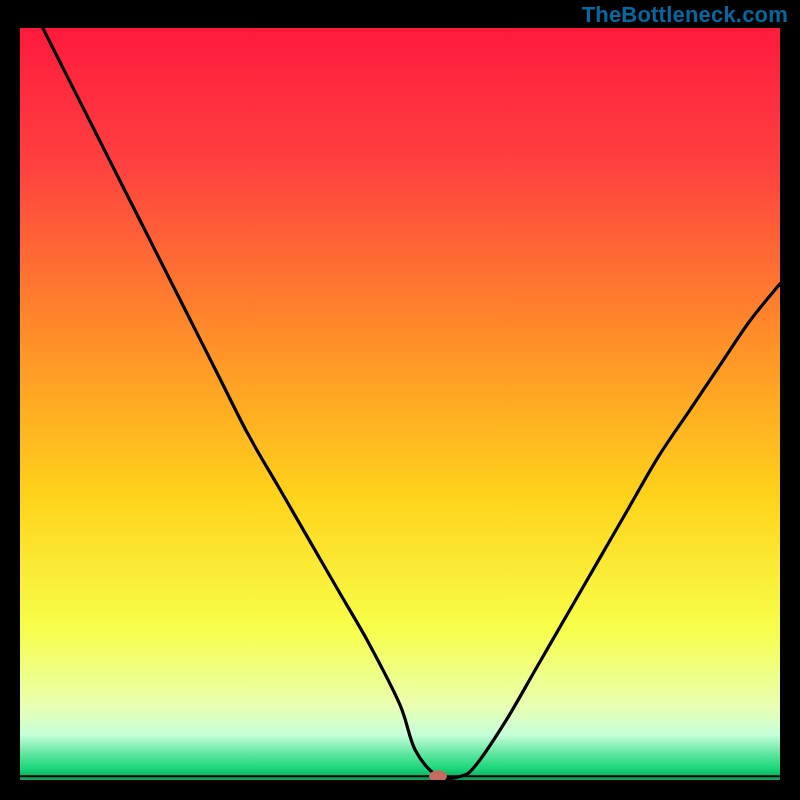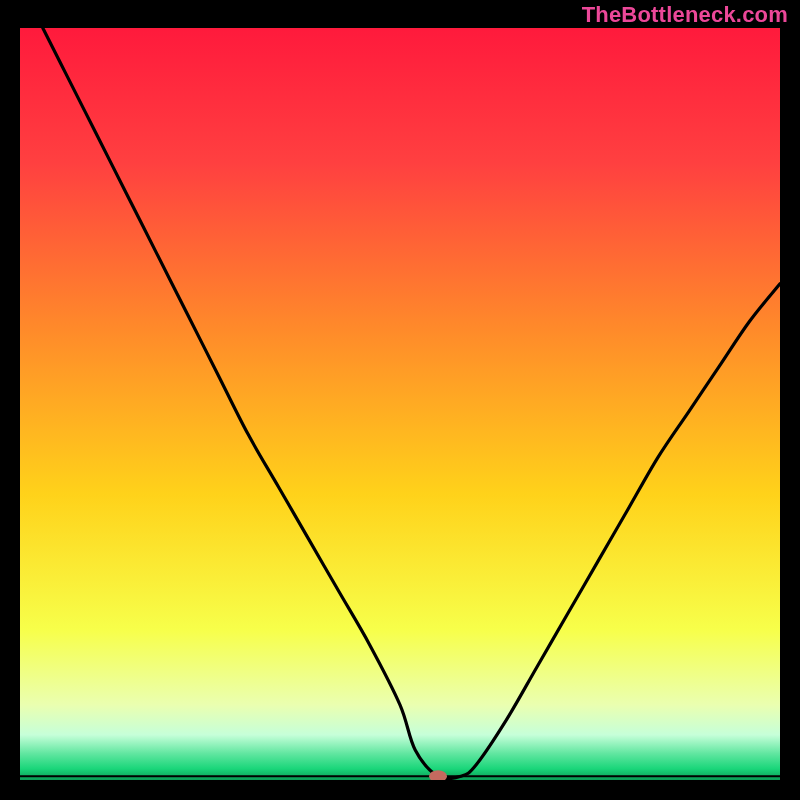--- a/index.html
+++ b/index.html
@@ -16,21 +16,21 @@
     left: 0;
     top: 0;
     width: 800px;
     height: 800px;
     background: #000;
   }
   .watermark {
     position: absolute;
     top: 2px;
     right: 12px;
-    color: #ec4899;
+    color: #0369a1;
     font-size: 22px;
     font-weight: 600;
     letter-spacing: 0.2px;
     user-select: none;
   }
   .plot {
     position: absolute;
     left: 20px;
     top: 28px;
     width: 760px;

